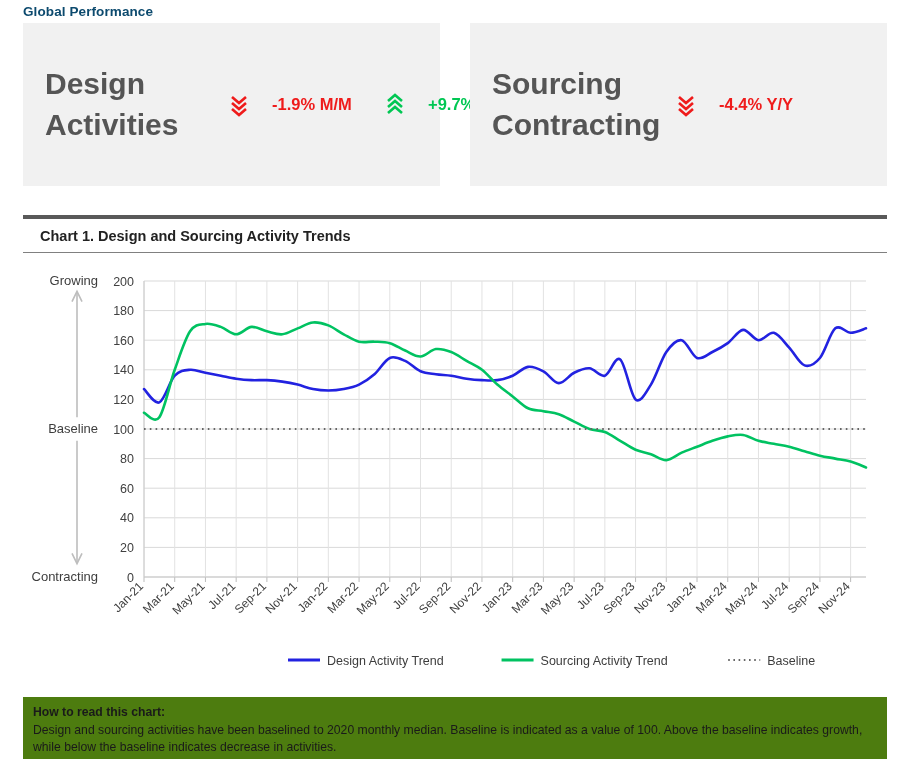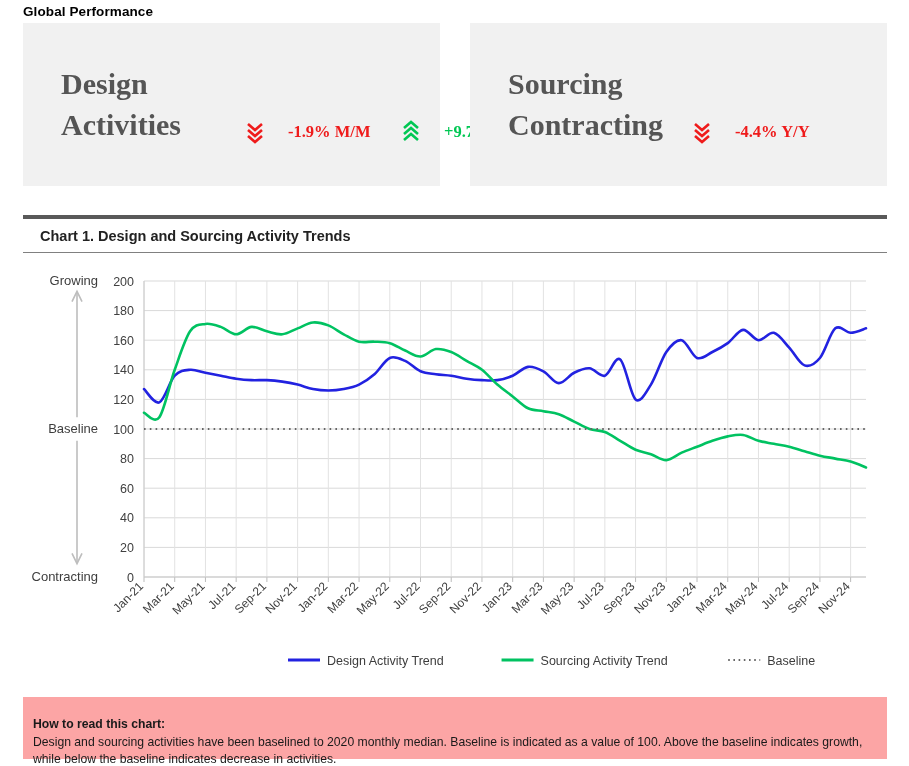--- a/index.html
+++ b/index.html
@@ -9,38 +9,37 @@
     width: 909px; height: 766px;
     background: #ffffff;
     font-family: "Liberation Sans", sans-serif;
     -webkit-font-smoothing: antialiased;
   }
   .page { position: relative; width: 909px; height: 766px; overflow: hidden; }
 
   
   .section-title {
     position: absolute; left: 23px; top: 4px;
-    font-size: 13.5px; font-weight: bold; color: #000000;
+    font-size: 13.5px; font-weight: bold; color: #0c4a6e;
     letter-spacing: 0.1px;
   }
 
   
   .kpi-row { position: absolute; left: 0; top: 23px; width: 909px; height: 163px; }
   .kpi-card {
     position: absolute; top: 0; height: 163px;
     background: #f1f1f1;
     display: flex; align-items: center;
   }
   .kpi-card.card-1 { left: 23px;  width: 417px; }
   .kpi-card.card-2 { left: 470px; width: 417px; }
 
   .kpi-inner {
-    display: flex; align-items: flex-end; width: 100%;
-    padding-left: 38px;
-    font-family: Liberation Serif, serif;
+    display: flex; align-items: center; width: 100%;
+    padding-left: 22px;
   }
   .kpi-label {
     font-size: 30px; font-weight: bold; color: #555555;
     line-height: 1.36; white-space: pre-line;
     min-width: 175px;
   }
   .kpi-metrics { display: flex; flex-direction: row; gap: 16px; margin-left: 8px; }
   .kpi-metric { display: flex; align-items: center; }
   .chev {
     width: 22px; height: 26px; display: inline-block;
@@ -67,22 +66,22 @@
     position: absolute; left: 23px; top: 252px; width: 864px; height: 1px;
     background: #808080;
   }
 
   .chart-area { position: absolute; left: 0; top: 258px; width: 909px; height: 430px; }
   .chart-svg { display: block; }
 
   
   .footnote {
     position: absolute; left: 23px; top: 697px; width: 864px; height: 62px;
-    background: #fca5a5;
-    padding: 19px 10px 8px 10px;
+    background: #4d7c0f;
+    padding: 7px 10px 8px 10px;
     font-size: 12.2px; color: #1a1a1a; line-height: 1.38;
   }
   .footnote b { display: block; font-size: 12.2px; margin-bottom: 1px; }
 
   text { font-family: "Liberation Sans", sans-serif; }
 </style>
 </head>
 <body>
 
 <div class="page">

